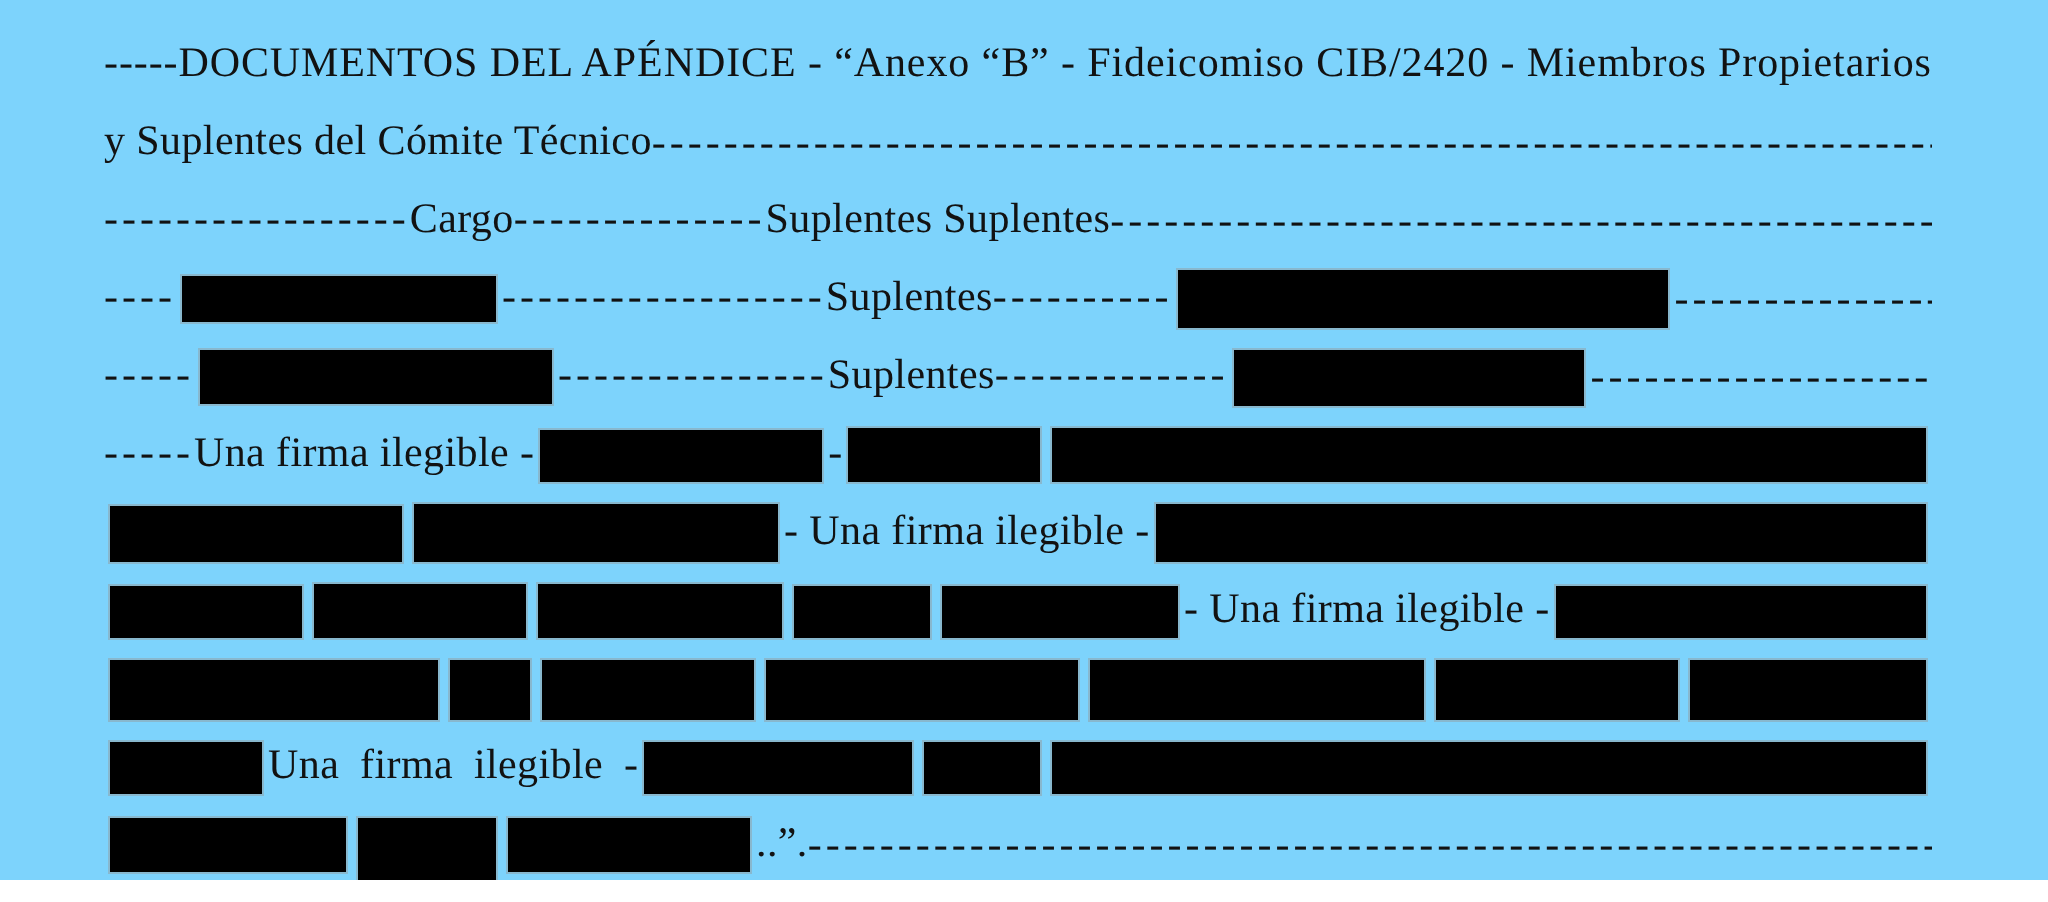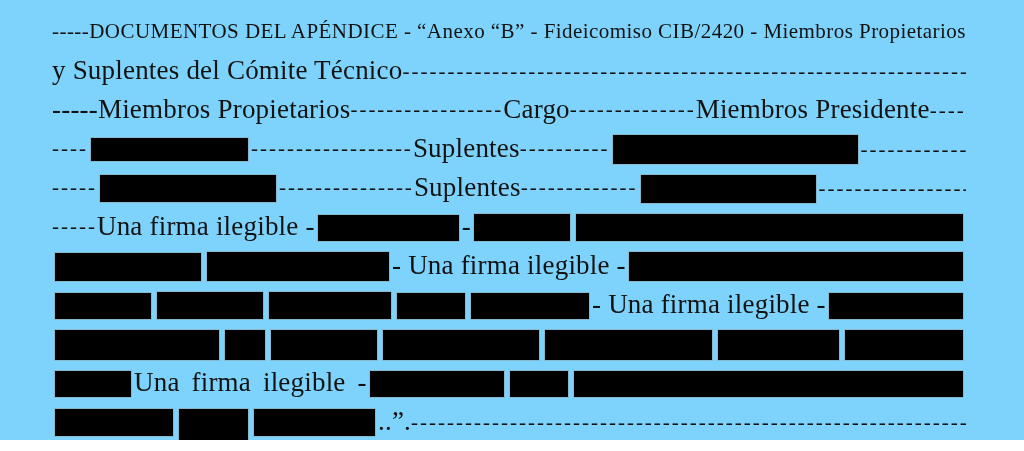--- a/index.html
+++ b/index.html
@@ -16,21 +16,21 @@
     left:52px;right:58px;top:13px;
   }
   .line{
     display:flex;
     align-items:center;
     height:39px;
     white-space:nowrap;
     overflow:hidden;
   }
   .txt{
-    font-size:27px;
+    font-size:21px;
     letter-spacing:0.2px;
     line-height:39px;
     flex:0 0 auto;
     transform:translateY(-1px);
   }
   .txt.title{font-size:21px;letter-spacing:0.45px;}
   .txt.wide{word-spacing:5px;}
   .dash{
     font-size:21px;
     letter-spacing:2px;
@@ -64,25 +64,24 @@
 <div class="page">
   <div class="doc" id="doc">
       <div class="line">
         <span class="txt title">-----DOCUMENTOS DEL APÉNDICE - “Anexo “B” - Fideicomiso CIB/2420 - Miembros Propietarios</span>
       </div>
       <div class="line">
         <span class="txt">y Suplentes del Cómite Técnico </span>
         <span class="fill"><span class="dash">--------------------------------------------------------------------------------------------------------------------------------------------</span></span>
       </div>
       <div class="line">
-        <span class="txt">-----Miembros Propietarios</span>
         <span class="dash">-----------------</span>
         <span class="txt">Cargo</span>
         <span class="dash">--------------</span>
-        <span class="txt">Miembros Presidente </span>
+        <span class="txt">Suplentes Suplentes </span>
         <span class="fill"><span class="dash">--------------------------------------------------------------------------------------------------------------------------------------------</span></span>
       </div>
       <div class="line">
         <span class="dash">----</span>
         <div class="box" style="width: 157px; height: 23px; background: rgb(0, 0, 0);"></div>
         <span class="dash">------------------</span>
         <span class="txt">Suplentes</span>
         <span class="dash">----------</span>
         <div class="box" style="width: 245px; height: 29px; background: rgb(0, 0, 0);"></div>
         <span class="fill"><span class="dash">--------------------------------------------------------------------------------------------------------------------------------------------</span></span>

